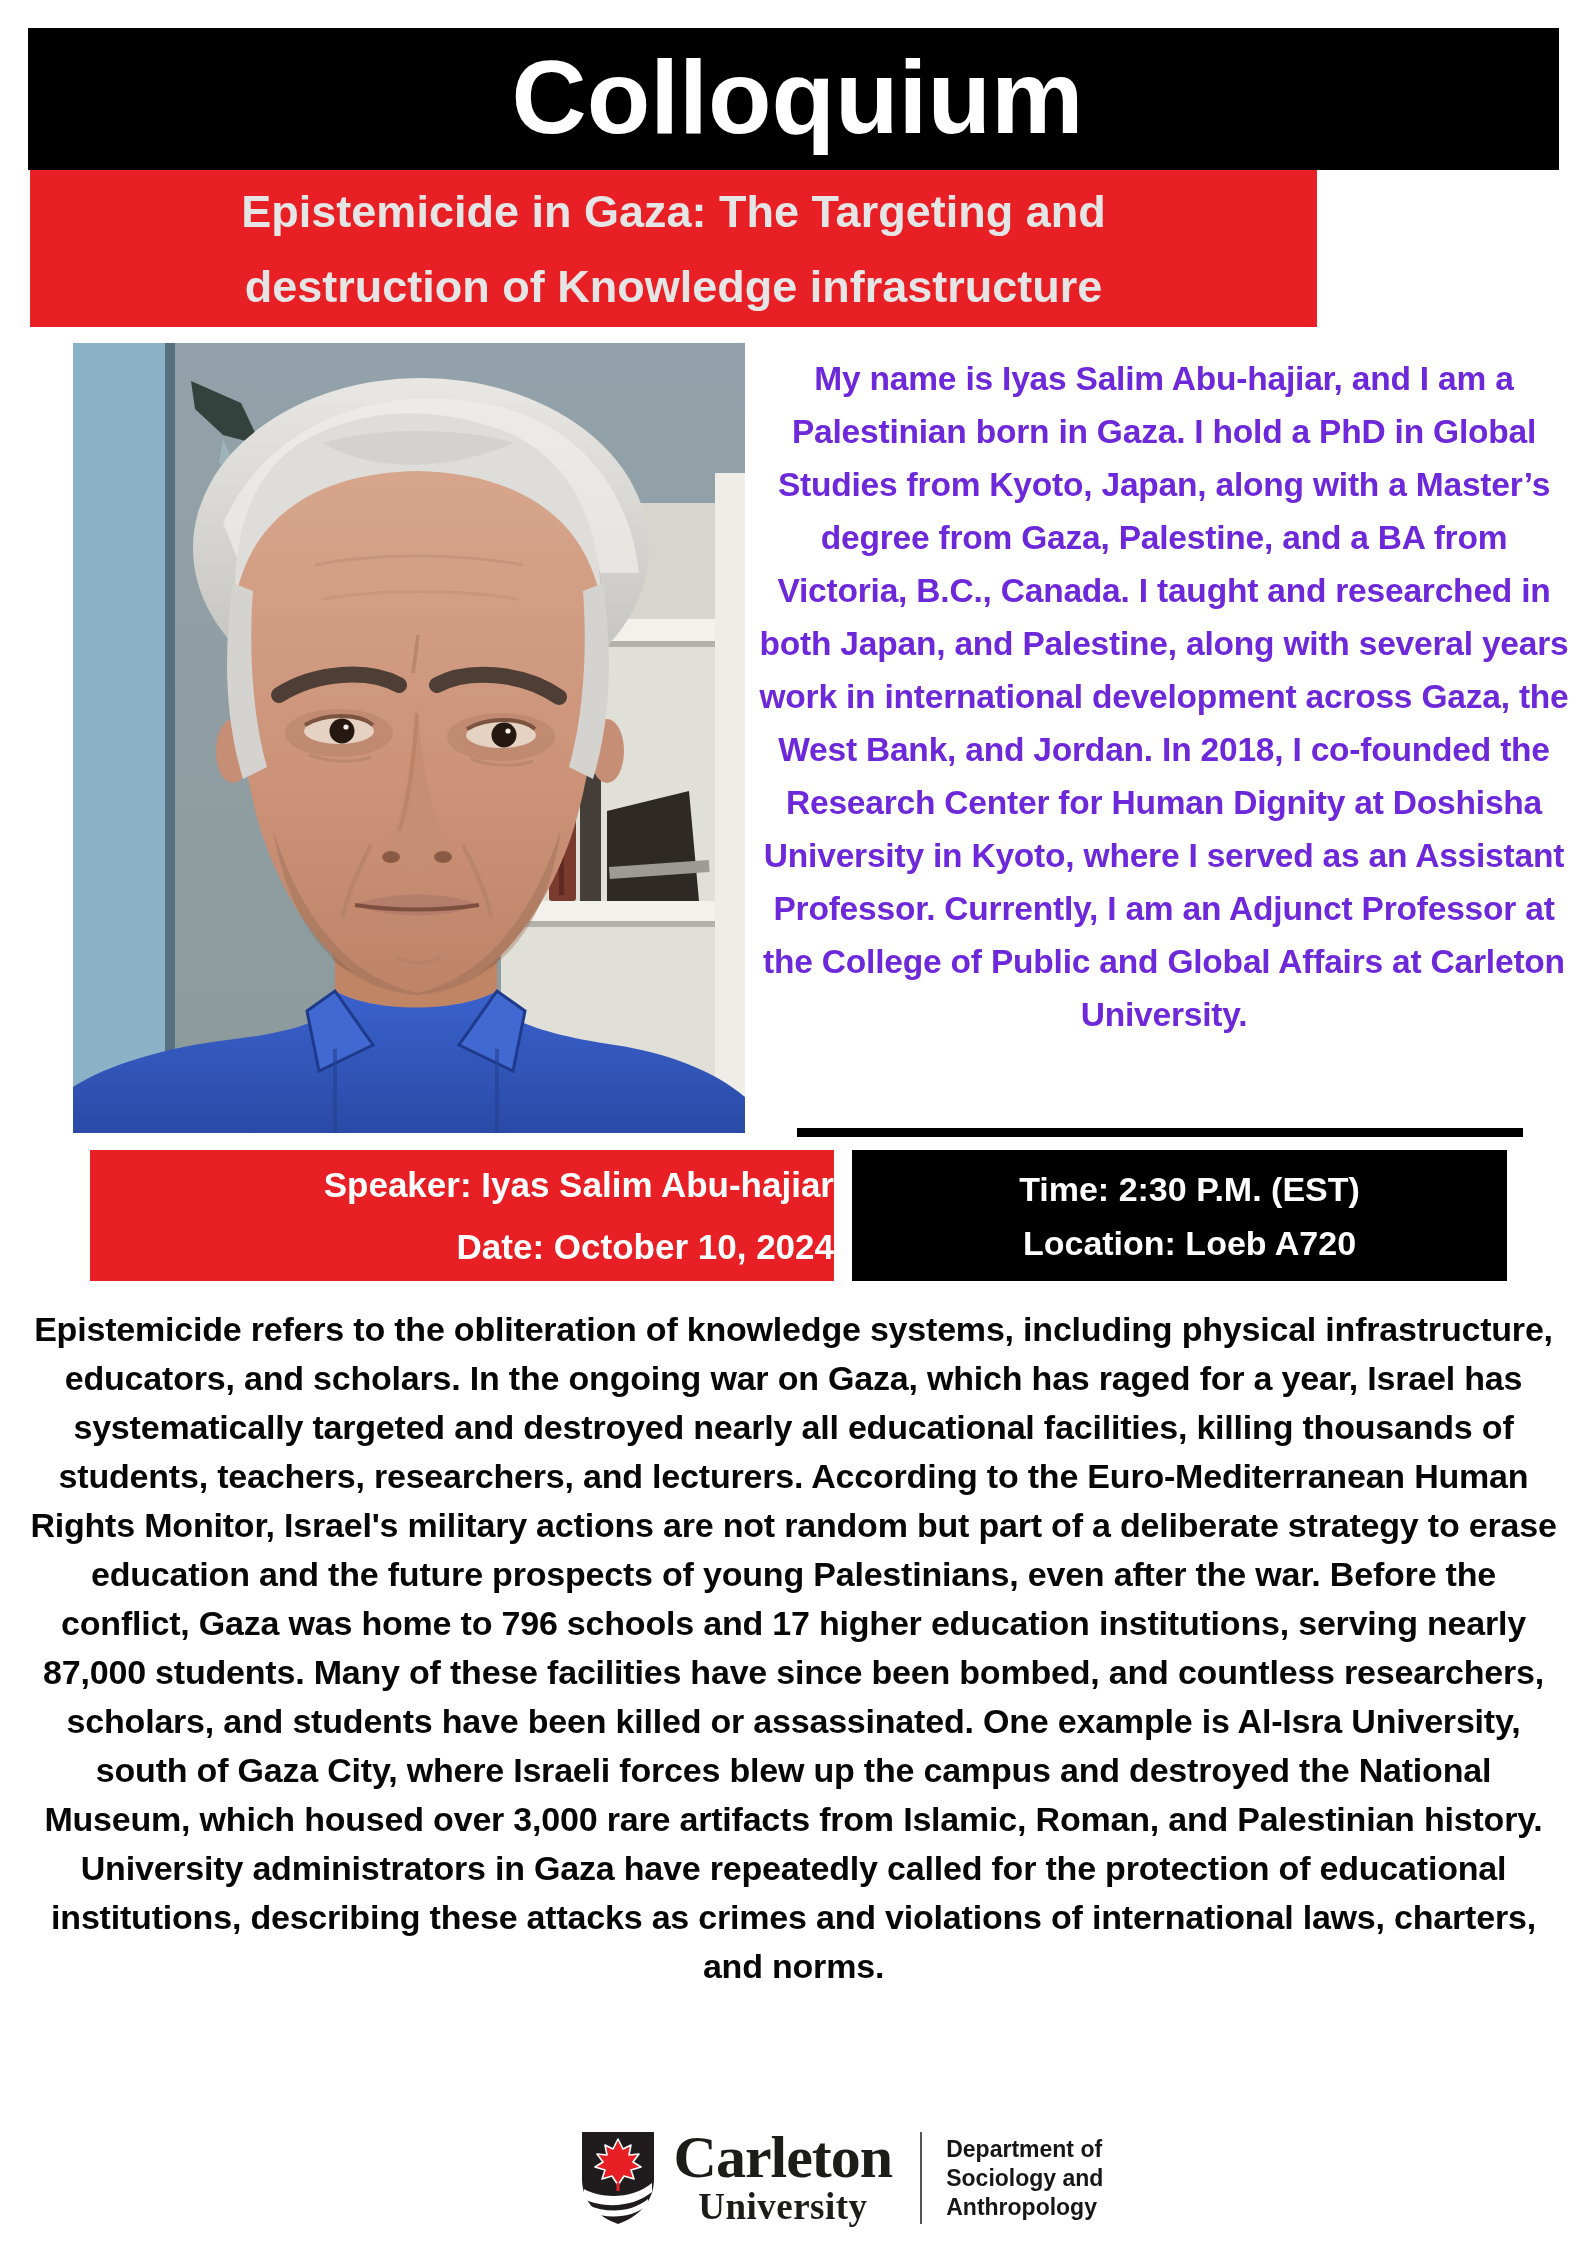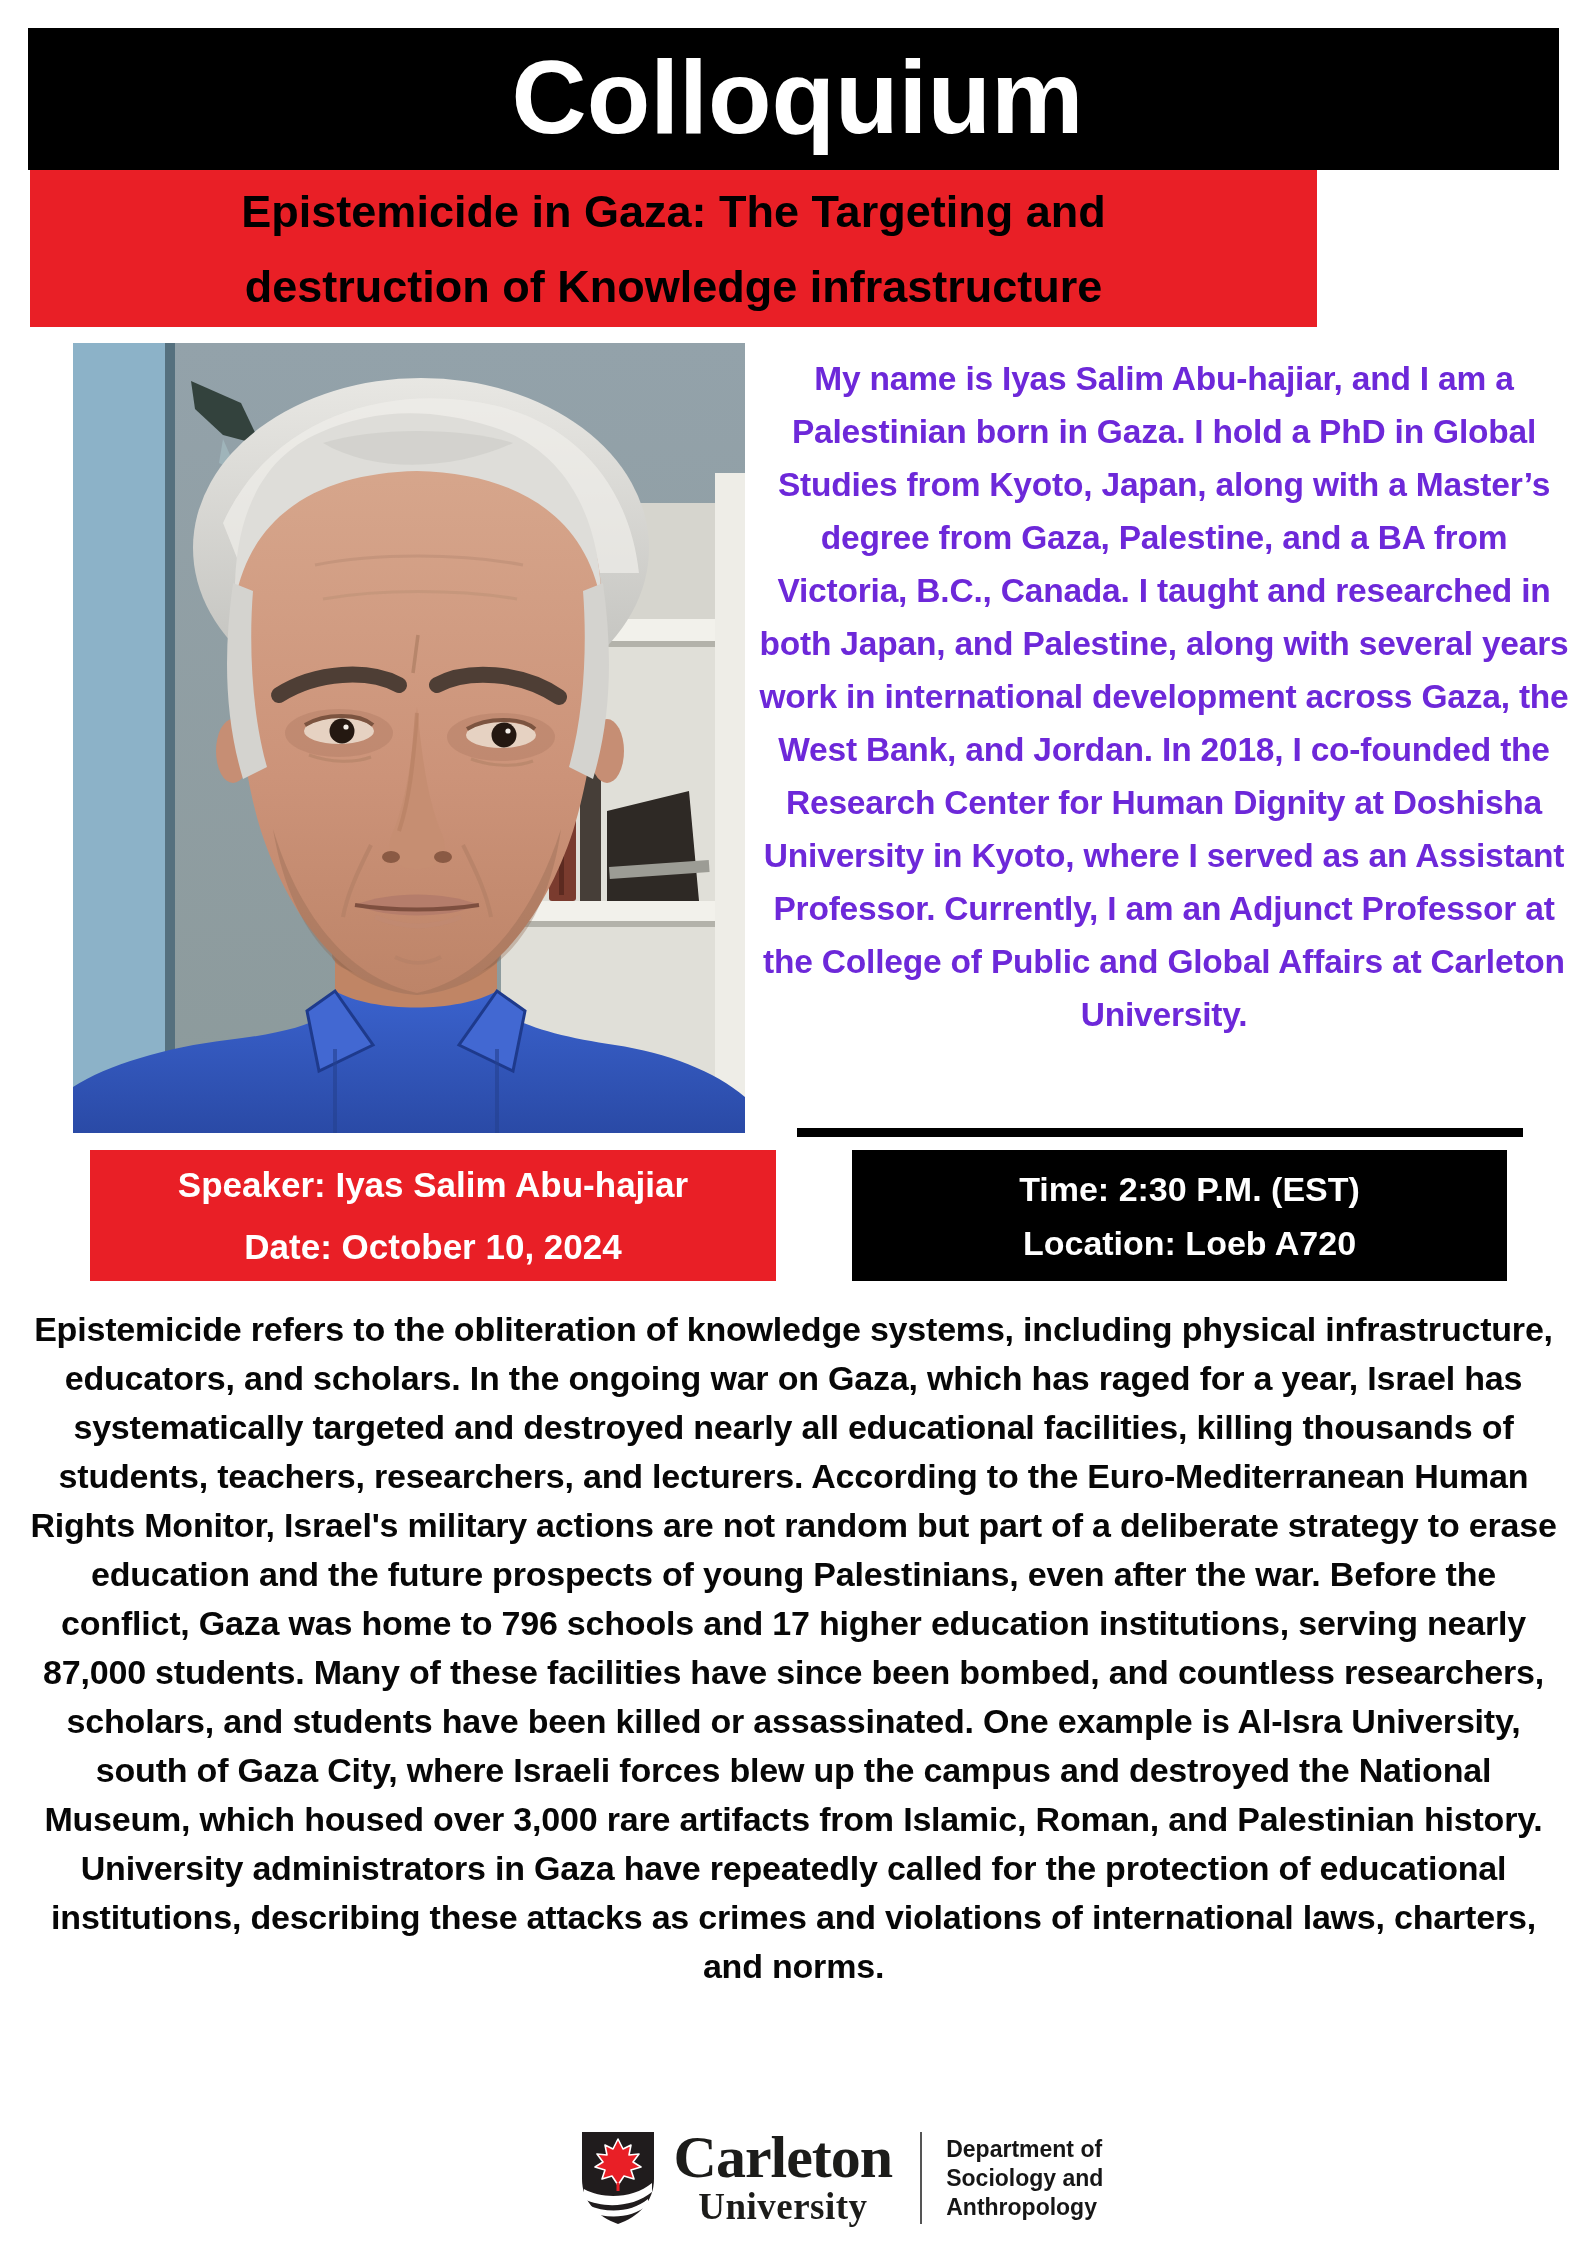--- a/index.html
+++ b/index.html
@@ -31,21 +31,21 @@
     line-height:104px;
     transform:translateY(-2px);
     margin-left:8px;
   }
   .title-band{
     position:absolute;
     left:30px; top:170px;
     width:1287px; height:157px;
     background:var(--red);
     display:flex; flex-direction:column; align-items:center; justify-content:center;
-    color:#000000;
+    color:#e5e5e5;
     font-weight:bold;
     font-size:45px;
     line-height:75px;
     text-align:center;
   }
   .photo-frame{
     position:absolute;
     left:73px; top:343px;
     width:672px; height:790px;
     overflow:hidden;
@@ -64,26 +64,26 @@
   }
   .divider-line{
     position:absolute;
     left:797px; top:1128px;
     width:726px; height:9px;
     background:#000000;
   }
   .speaker-box{
     position:absolute;
     left:90px; top:1150px;
-    width:686px; height:131px;
+    width:744px; height:131px;
     background:var(--red);
     color:#ffffff;
     font-weight:bold;
     font-size:35px;
-    display:flex; flex-direction:column; align-items:center; justify-content:center;
+    display:flex; flex-direction:column; align-items:flex-end; justify-content:center;
     line-height:62px;
     text-align:center;
   }
   .info-box{
     position:absolute;
     left:852px; top:1150px;
     width:635px; height:131px;
     background:#000000;
     color:#ffffff;
     font-weight:bold;

